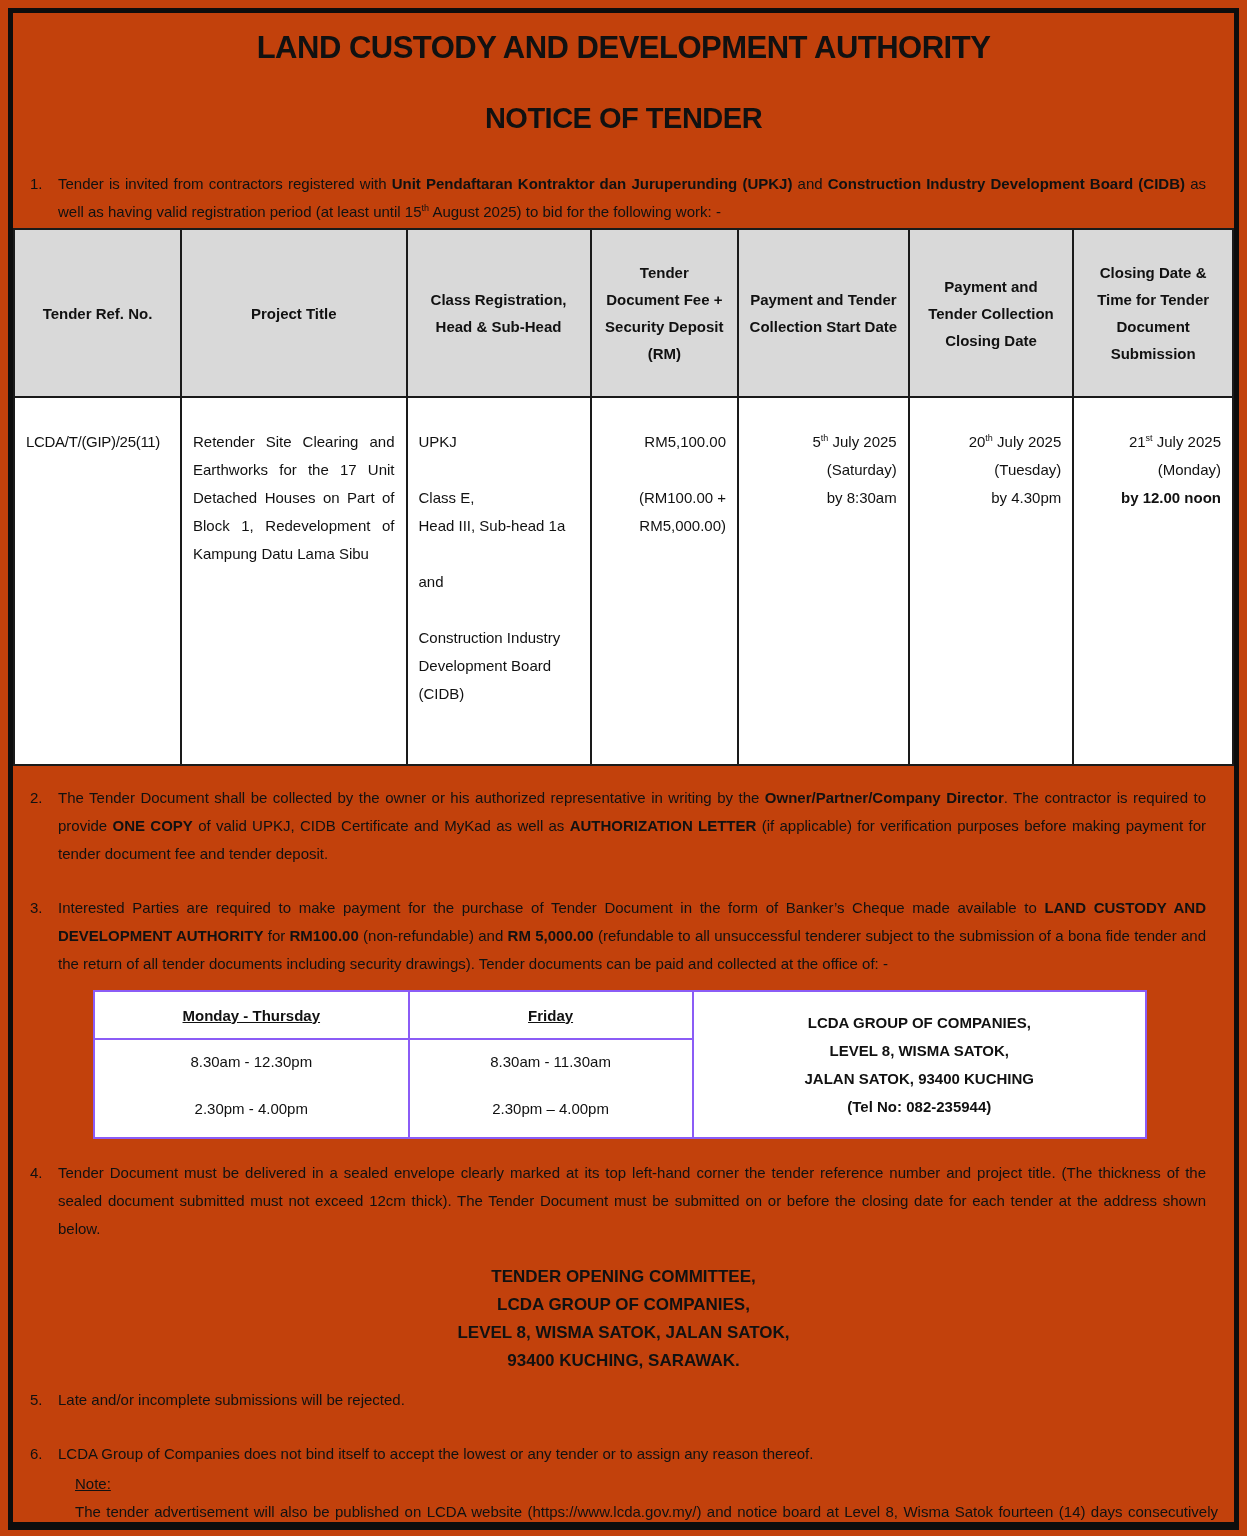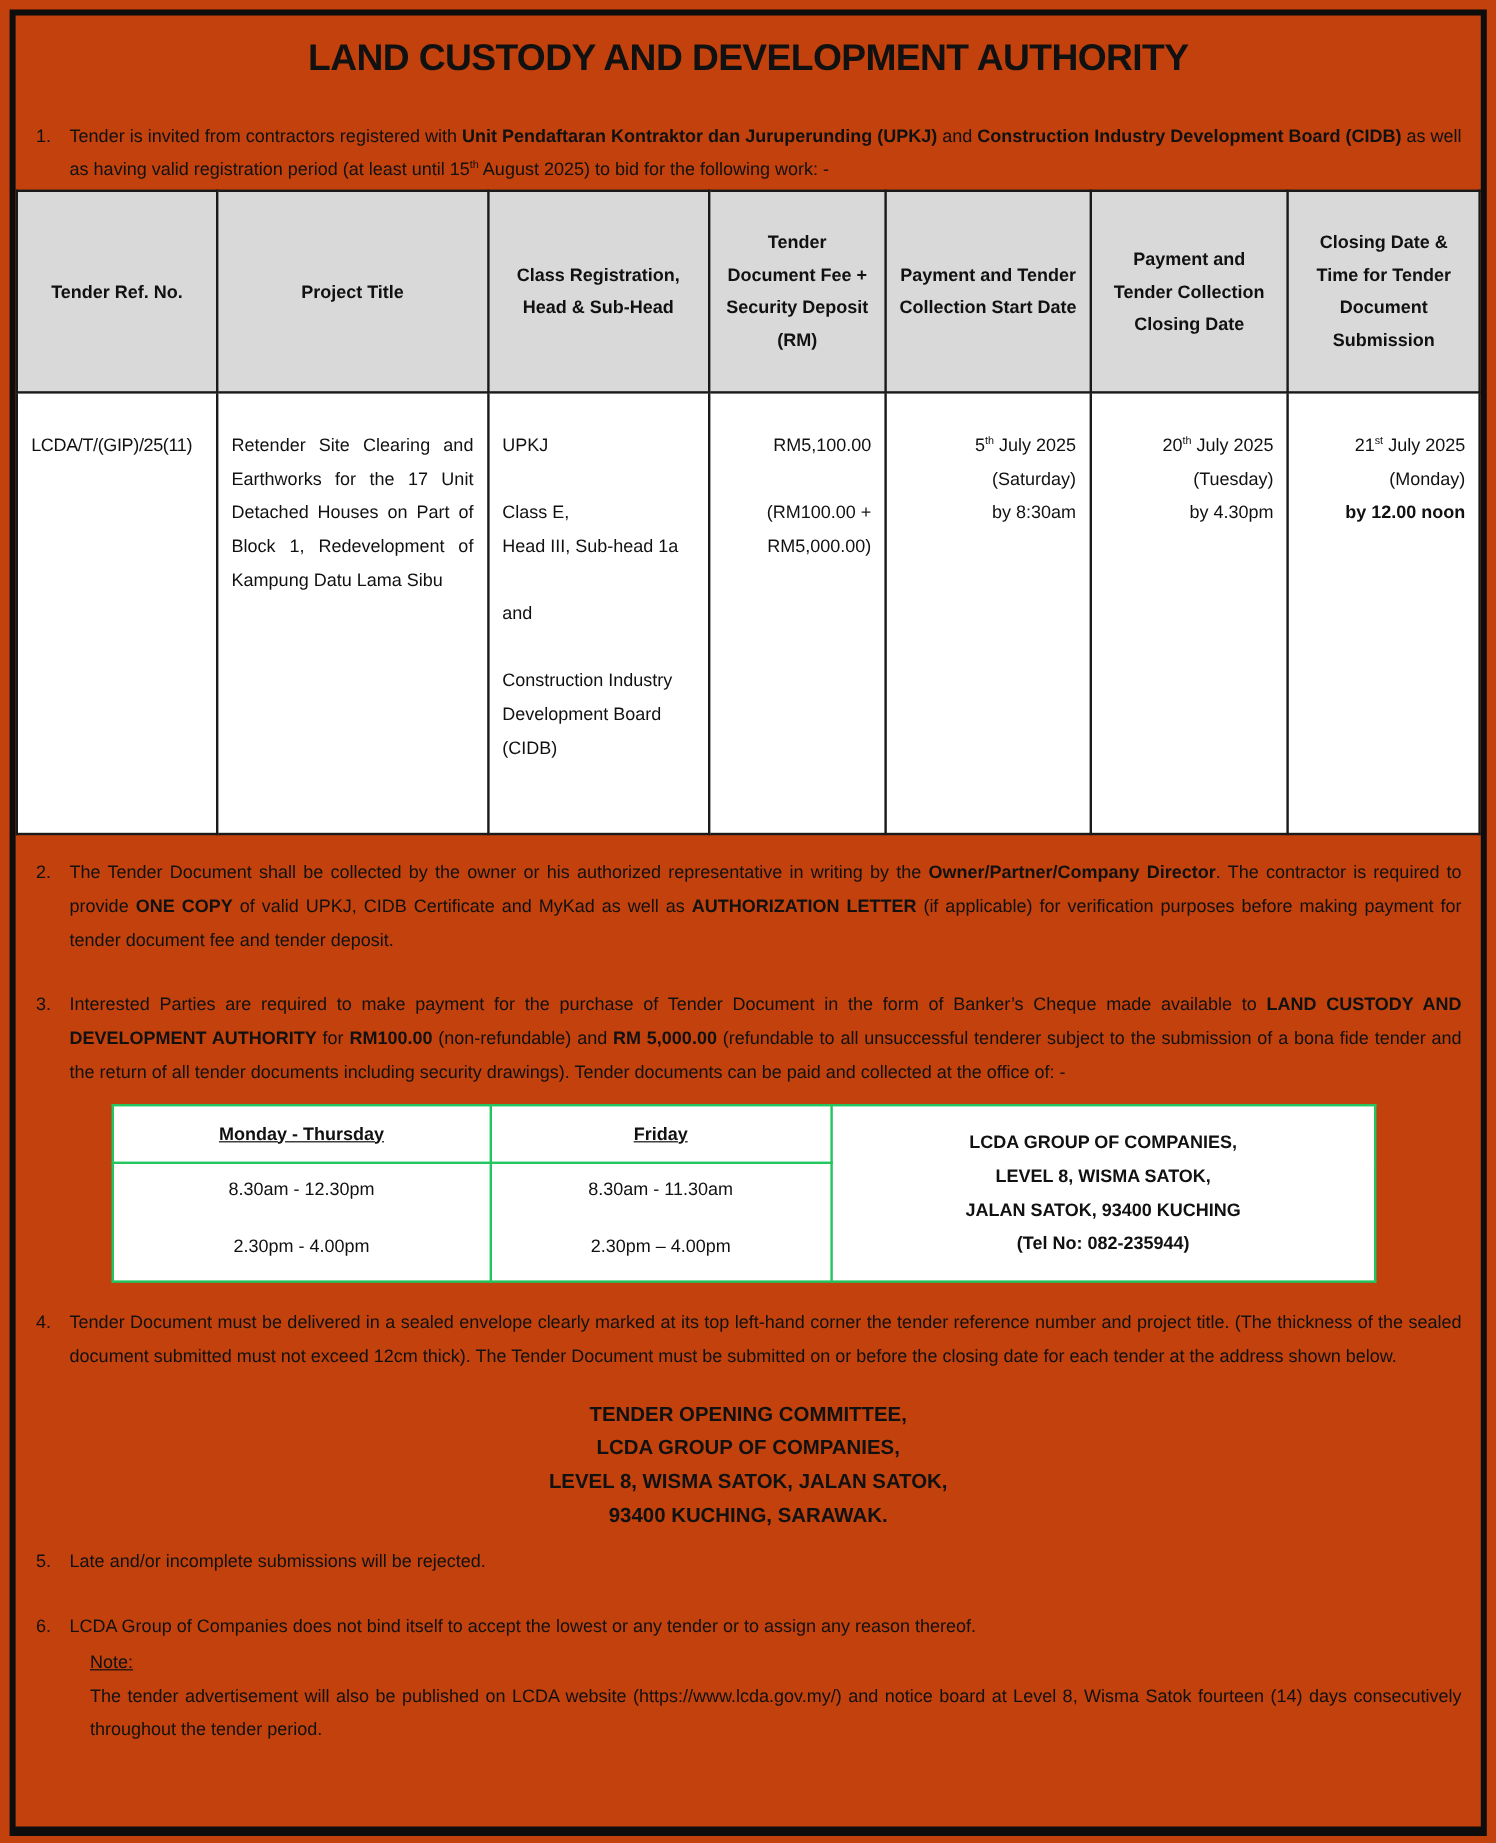--- a/index.html
+++ b/index.html
@@ -31,21 +31,21 @@
   .doc-subtitle {
     margin: 34px 0 0 0;
     text-align: center;
     font-size: 29px;
     line-height: 36px;
     font-weight: bold;
     letter-spacing: -0.5px;
   }
   .clause { display: flex; line-height: 28px; }
   .clause-num { flex: 0 0 45px; padding-left: 17px; box-sizing: border-box; }
-  .clause-body { flex: 1; padding-right: 16px; text-align: justify; }
+  .clause-body { flex: 1; padding-right: 28px; text-align: justify; }
   .m-item1 { margin-top: 34px; }
   .m-item2 { margin-top: 18px; }
   .m-item3 { margin-top: 26px; }
   .m-item4 { margin-top: 20px; }
   .m-item5 { margin-top: 11px; }
   .m-item6 { margin-top: 26px; }
 
   .b { font-weight: bold; }
   .u { text-decoration: underline; }
   sup { font-size: 0.6em; vertical-align: super; line-height: 0; }
@@ -78,21 +78,21 @@
   td.cell-ref { padding-left: 5px; padding-right: 3px; font-size: 14px; letter-spacing: -0.3px; margin-top: 16px; }
   td.cell-just { text-align: justify; }
   td.cell-center { text-align: right; }
 
   table.hours {
     margin: 12px 0 0 80px;
     width: 1054px;
     border-collapse: collapse;
     table-layout: fixed;
   }
-  table.hours, table.hours th, table.hours td { border: 2px solid #22c55e; }
+  table.hours, table.hours th, table.hours td { border: 2px solid #8b5cf6; }
   table.hours th {
     height: 44px;
     text-align: center;
     vertical-align: middle;
     font-weight: bold;
     font-size: 15px;
     background: #fff;
   }
   table.hours td { background: #fff; font-size: 15px; }
   td.hours-times { text-align: center; vertical-align: top; padding: 8px 0 14px 0; }
@@ -125,20 +125,21 @@
     text-align: justify;
   }
 </style>
 </head>
 <body>
 
 <div class="page">
   <div class="frame">
 
     <div class="doc-title">LAND CUSTODY AND DEVELOPMENT AUTHORITY</div>
+    <div class="doc-subtitle">NOTICE OF TENDER</div>
 
     <div class="clause m-item1">
       <div class="clause-num">1.</div>
       <div class="clause-body"><span>Tender is invited from contractors registered with </span><span class="b">Unit Pendaftaran Kontraktor dan Juruperunding (UPKJ)</span><span> and </span><span class="b">Construction Industry Development Board (CIDB)</span><span> as well as having valid registration period (at least until 15</span><sup>th</sup><span> August 2025) to bid for the following work: -</span></div>
     </div>
 
     <table class="tender">
       <colgroup>
         <col style="width:13.7%">
           <col style="width:18.5%">

